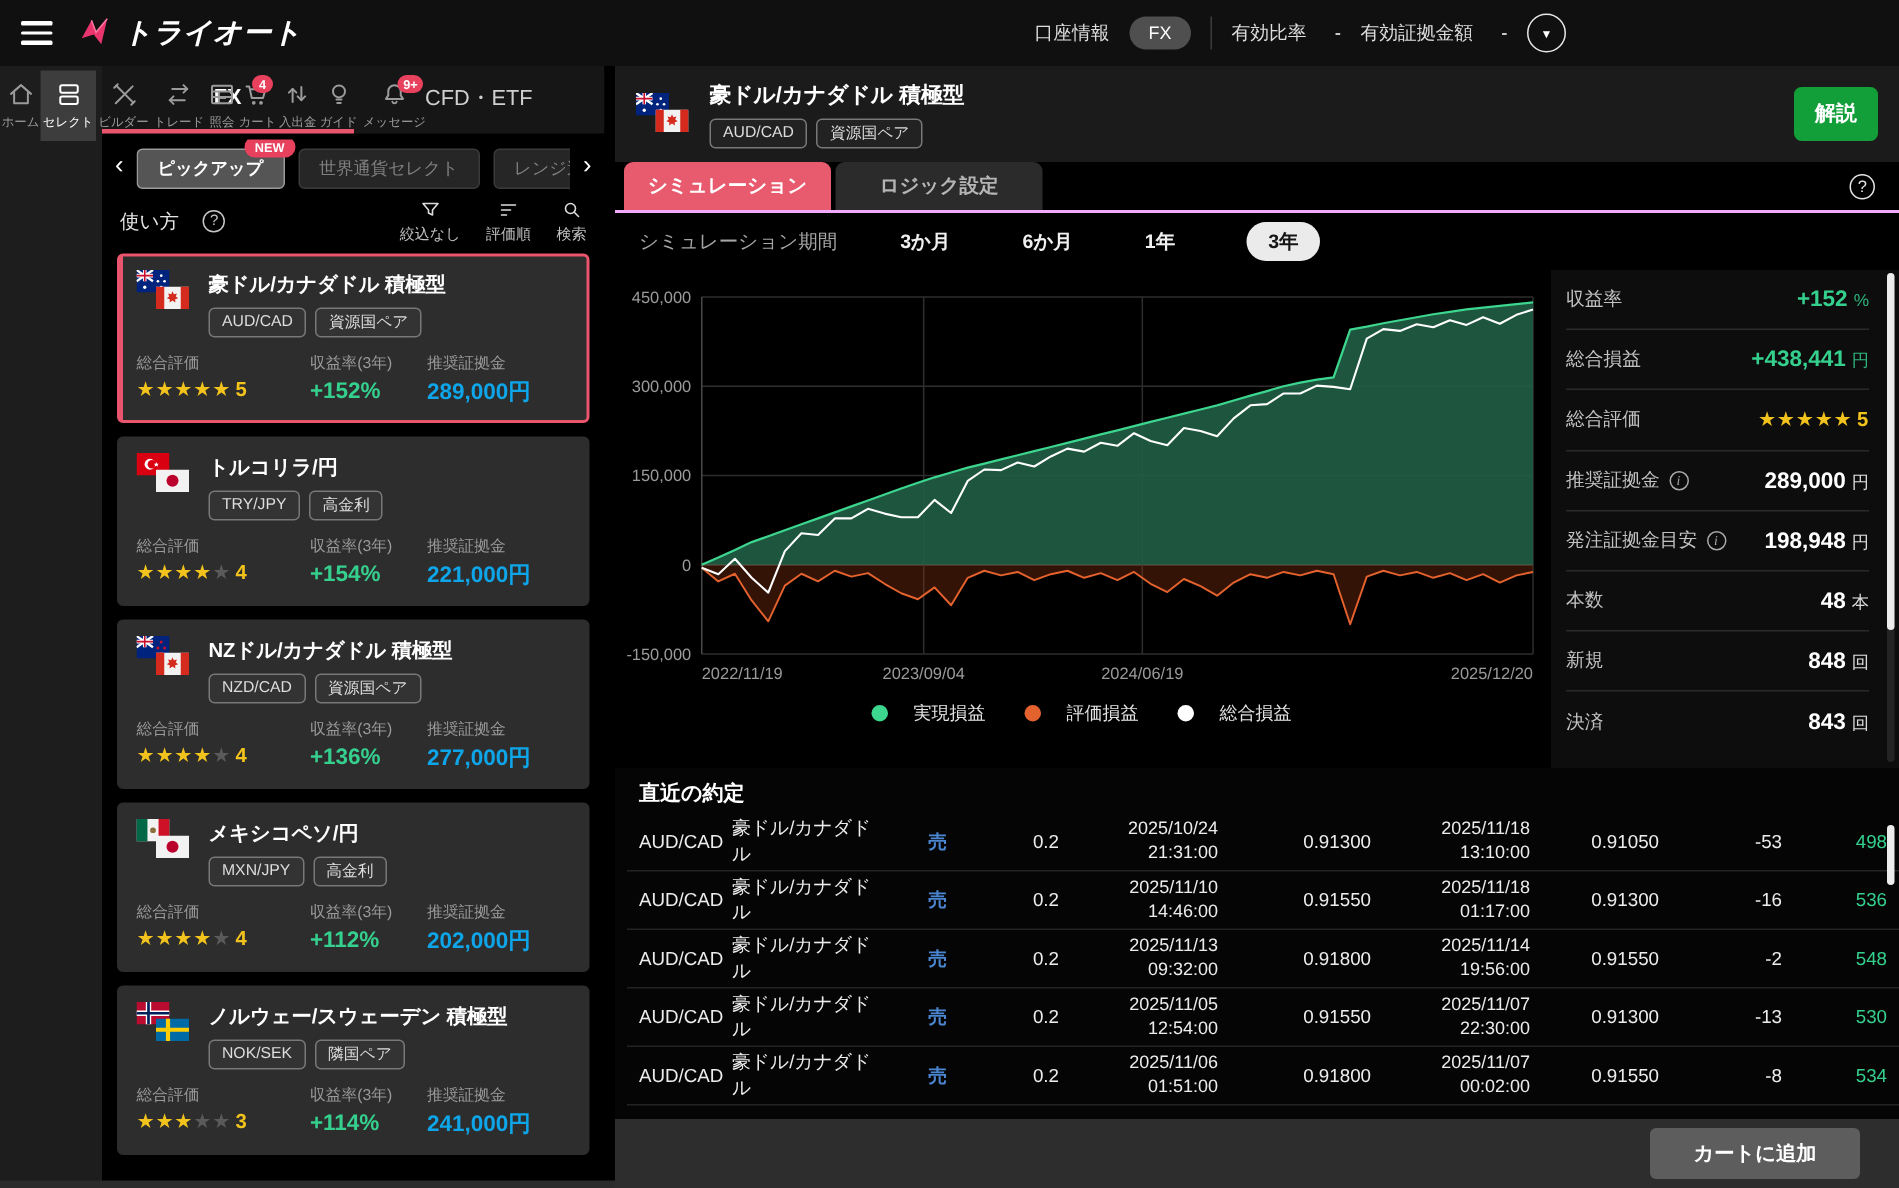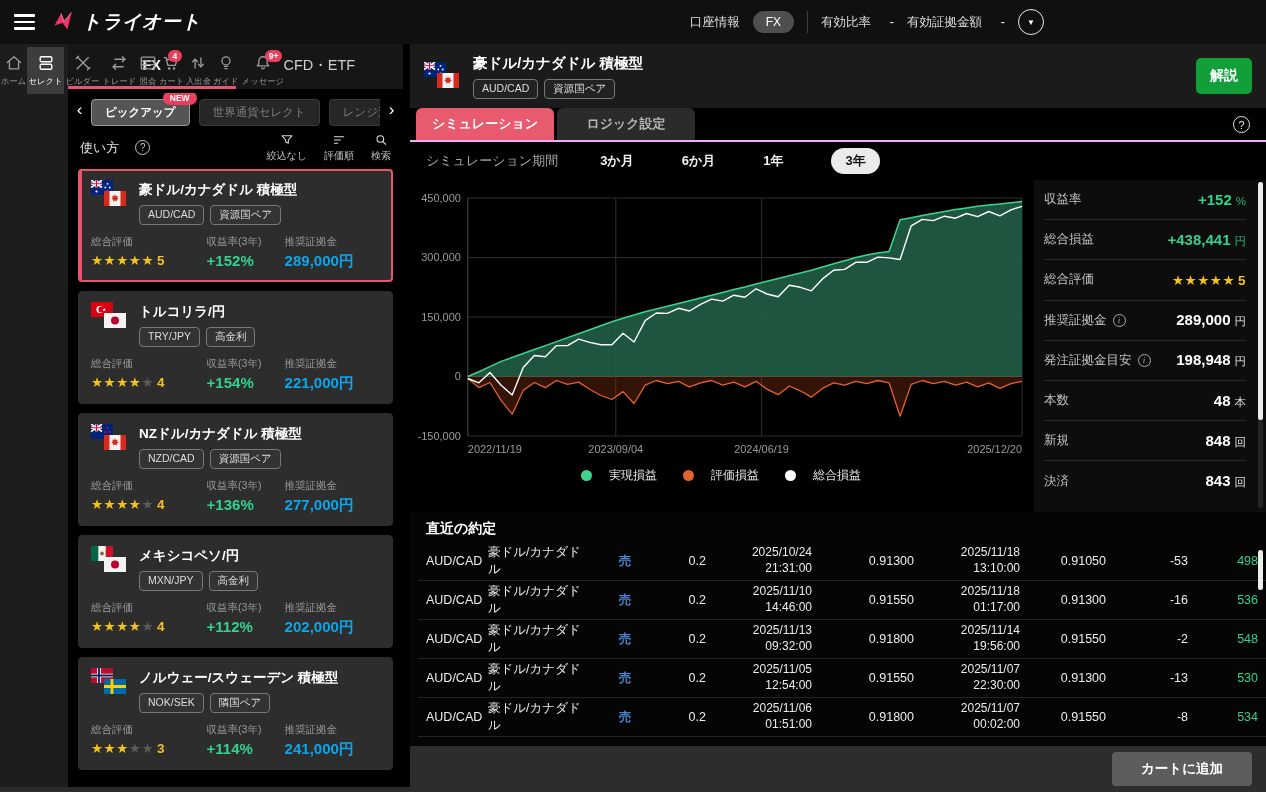--- a/index.html
+++ b/index.html
@@ -106,21 +106,21 @@
   .a-c{justify-content:center;text-align:center}
   .a-r{justify-content:flex-end;text-align:right}
   .trow{min-height:34.4px;border-bottom:1px solid #232323;align-items:center;cursor:pointer}
   .td{font-size:12.5px;color:#ececec;padding:2px 8px}
   .td.c-c{text-align:center}.td.c-r{text-align:right}
   .td .dt{font-size:12px;line-height:1.3;text-align:right}
   .td.sell{color:#4a86d1;font-weight:bold}
   .td.green{color:#35d08e}
   .tablesec .sb-thumb{top:38px;height:40px}
   
-  .actionbar{height:46px;background:#2d2d2d;display:flex;align-items:center;justify-content:flex-end;gap:10px;padding:0 14px;position:relative;z-index:6}
+  .actionbar{height:46px;background:#2d2d2d;display:flex;align-items:center;justify-content:flex-end;gap:10px;padding:0 26px;position:relative;z-index:6}
   .btn{height:34px;border:none;border-radius:4px;color:#fff;font-size:13.5px;font-weight:bold;cursor:pointer;font-family:inherit}
   .btn-cart{width:140px;background:#5d5d5d}
   .btn-confirm{width:144px;background:#0fa843}
   .bottom-strip{position:absolute;left:0;right:0;bottom:0;height:5px;background:#2b2b2b;z-index:5}
 </style>
 </head>
 <body>
 
 <header class="top">
   <div class="burger">

